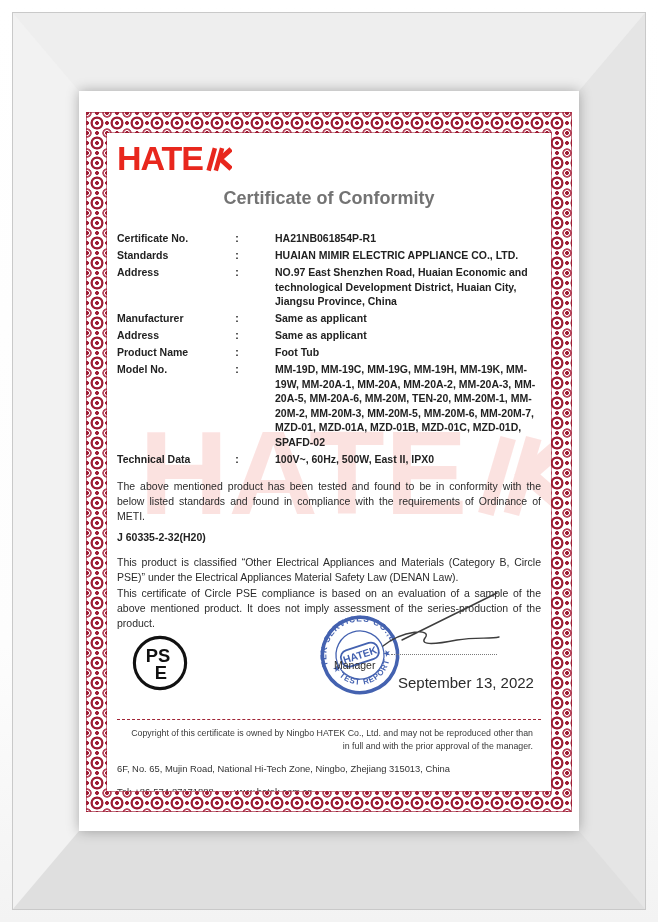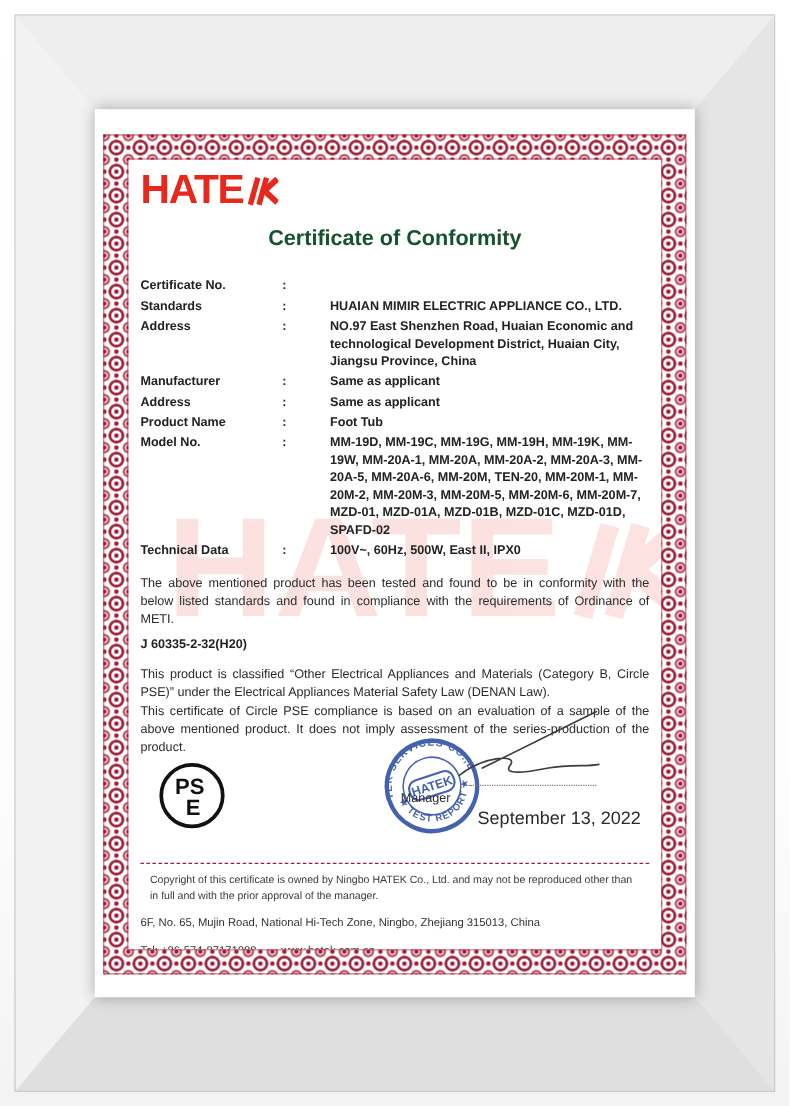--- a/index.html
+++ b/index.html
@@ -43,21 +43,21 @@
     font-size:34px;line-height:.8;letter-spacing:-1px;}
   .logo .ksvg{width:27px;height:26px;margin-left:2px;}
   
   .watermark{
     position:absolute;left:32px;top:292px;display:flex;align-items:flex-end;
     color:#e8271d;opacity:.13;font-weight:bold;font-size:124px;line-height:.78;
     letter-spacing:0;transform:scaleY(.95);pointer-events:none;z-index:0;
   }
   .watermark .ksvg{width:96px;height:95px;margin-left:6px;}
   .z{position:relative;z-index:1;}
-  .title{margin-top:16px;text-align:center;font-size:18px;font-weight:bold;color:#14532d;}
+  .title{margin-top:16px;text-align:center;font-size:18px;font-weight:bold;color:#737373;}
   .details{margin-top:22px;}
   .drow{display:grid;grid-template-columns:82px 12px 1fr;column-gap:5px;
     line-height:14.5px;margin-bottom:2.5px;font-weight:bold;color:#222;gap:32px;}
   .drow .colon{text-align:center;}
   .para{margin-top:13px;line-height:15px;text-align:justify;color:#2b2b2b;}
   .ts-head{margin-top:13px;font-weight:bold;color:#222;}
   .ts-item{margin-top:6px;font-weight:bold;line-height:14px;color:#222;}
   .para2{margin-top:11px;line-height:15px;text-align:justify;color:#2b2b2b;}
   .para3{margin-top:1px;line-height:15px;text-align:justify;color:#2b2b2b;}
   
@@ -67,21 +67,21 @@
     transform:rotate(-18deg);opacity:.88;}
   .signature{position:absolute;left:228px;top:2px;width:162px;height:66px;}
   .dotline{position:absolute;left:274px;top:66px;width:106px;
     border-top:1px dotted #7a7a7a;}
   .manager{position:absolute;left:217px;top:71px;width:80px;
     font-size:10.5px;color:#2b2b2b;}
   .sigdate{position:absolute;left:281px;top:86px;font-size:15px;color:#2b2b2b;}
   
   .cert-footer{position:absolute;left:10px;right:10px;top:586px;z-index:2;}
   .foot-sep{border-top:1px dashed #a02335;}
-  .copyright{margin-top:7px;text-align:left;font-size:8.8px;line-height:13px;color:#3a3a3a;
+  .copyright{margin-top:7px;text-align:right;font-size:8.8px;line-height:13px;color:#3a3a3a;
     padding:0 8px;}
   .addr{margin-top:9px;text-align:left;font-size:9.4px;line-height:14px;color:#333;}
   .telrow span{display:inline-block;}
   .telrow .web{margin-left:18px;}
 </style>
 </head>
 <body>
 
 <div class="stage">
   <div class="bevel">
@@ -106,20 +106,21 @@
               <path d="M29,2 L17,13 L29,24" stroke="currentColor" stroke-width="5.5" fill="none"></path>
             </svg>
           </div>
 
           <div class="title z">Certificate of Conformity</div>
 
           <div class="details z">
             <div class="drow">
               <span>Certificate No.</span>
                 <span class="colon">:</span>
+                <span>HA21NB061854P-R1</span>
             </div>
             <div class="drow">
               <span>Standards</span>
                 <span class="colon">:</span>
                 <span>HUAIAN MIMIR ELECTRIC APPLIANCE CO., LTD.</span>
             </div>
             <div class="drow">
               <span>Address</span>
                 <span class="colon">:</span>
                 <span>NO.97 East Shenzhen Road, Huaian Economic and technological Development District, Huaian City, Jiangsu Province, China</span>

